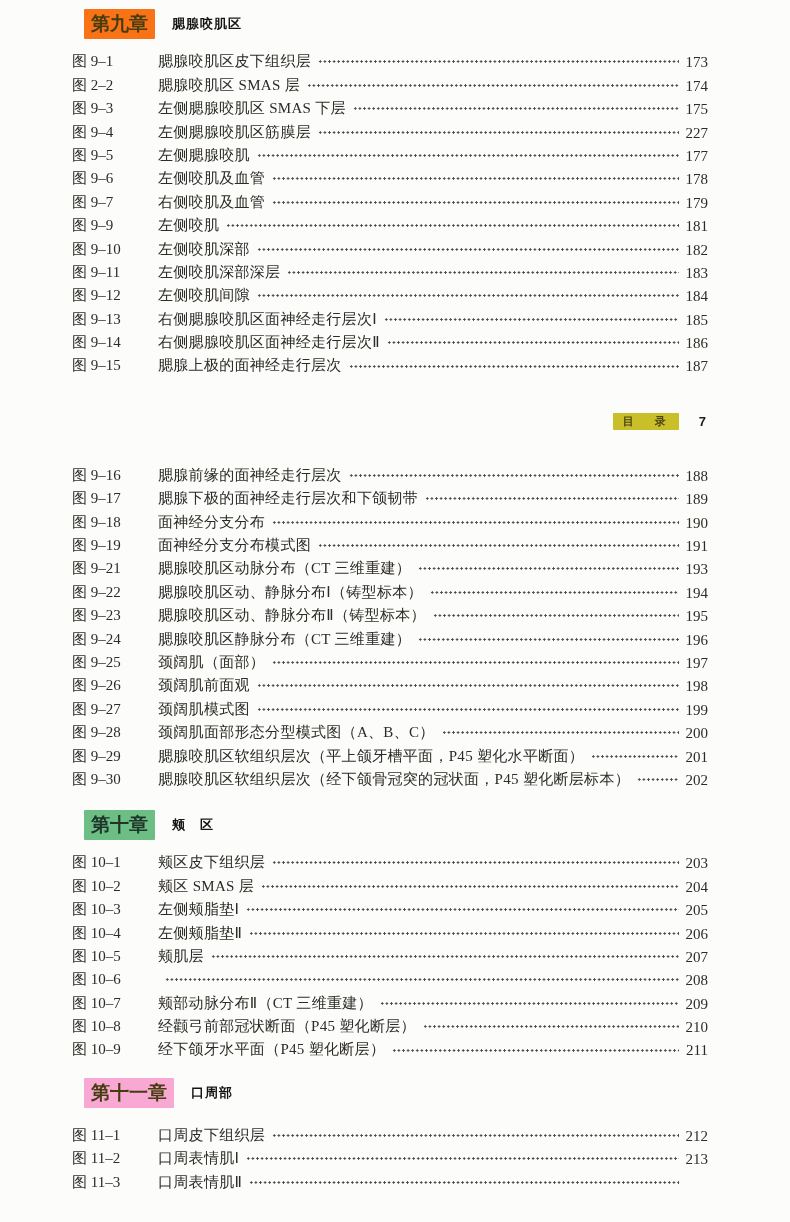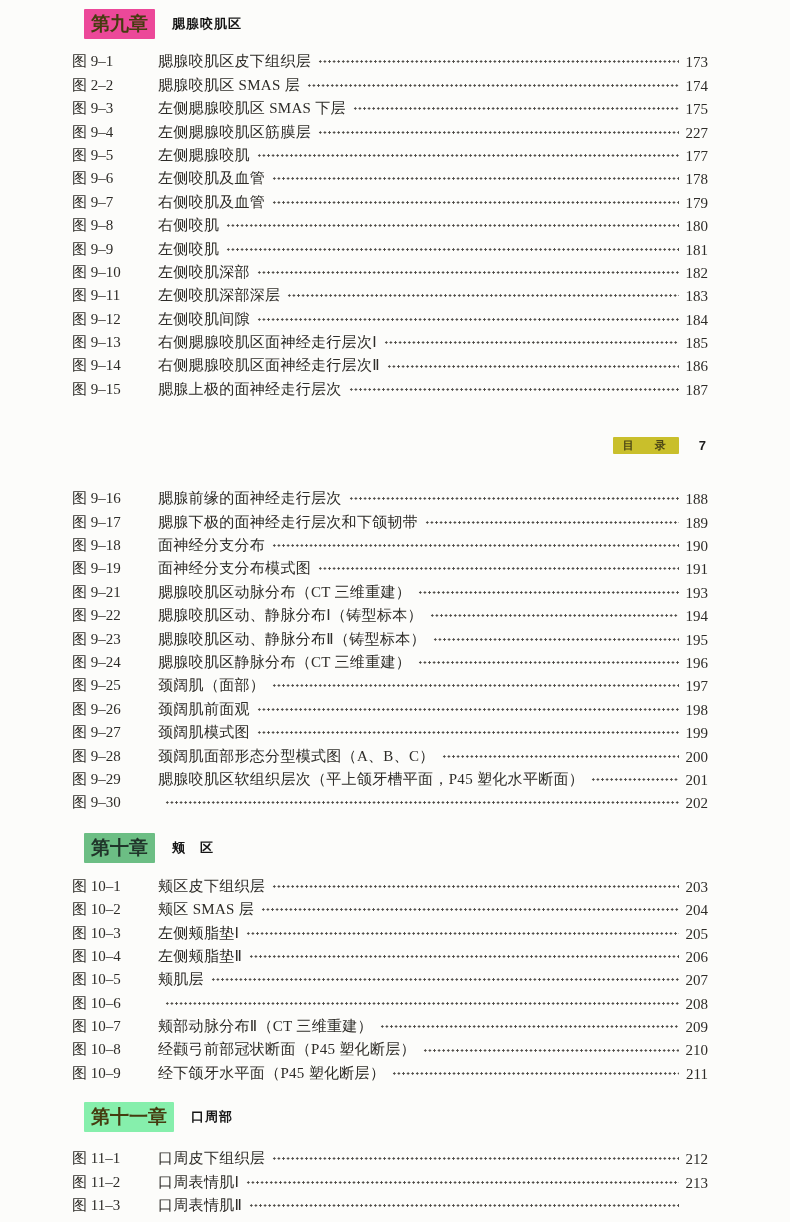--- a/index.html
+++ b/index.html
@@ -59,21 +59,21 @@
   .gap-after-head{margin-top:31px;}
   .gap-ch10{margin-top:20px;}
   .gap-ch11{margin-top:18px;margin-bottom:12px;}
 </style>
 </head>
 <body>
 
 <div class="page">
   <div class="content">
       <div class="chapter">
-        <span class="badge" style="background: #ec4899; color: rgb(69, 60, 16);">第九章</span>
+        <span class="badge" style="background: #f97316; color: rgb(69, 60, 16);">第九章</span>
         <span class="ctitle">腮腺咬肌区</span>
       </div>
       <div>
         <div class="row">
           <span class="lbl">图 9–1</span>
           <span class="ttl">腮腺咬肌区皮下组织层</span>
           <span class="dots"></span>
           <span class="pg">173</span>
         </div>
         <div class="row">
@@ -104,26 +104,20 @@
           <span class="lbl">图 9–6</span>
           <span class="ttl">左侧咬肌及血管</span>
           <span class="dots"></span>
           <span class="pg">178</span>
         </div>
         <div class="row">
           <span class="lbl">图 9–7</span>
           <span class="ttl">右侧咬肌及血管</span>
           <span class="dots"></span>
           <span class="pg">179</span>
-        </div>
-        <div class="row">
-          <span class="lbl">图 9–8</span>
-          <span class="ttl">右侧咬肌</span>
-          <span class="dots"></span>
-          <span class="pg">180</span>
         </div>
         <div class="row">
           <span class="lbl">图 9–9</span>
           <span class="ttl">左侧咬肌</span>
           <span class="dots"></span>
           <span class="pg">181</span>
         </div>
         <div class="row">
           <span class="lbl">图 9–10</span>
           <span class="ttl">左侧咬肌深部</span>
@@ -239,20 +233,21 @@
           <span class="pg">200</span>
         </div>
         <div class="row">
           <span class="lbl">图 9–29</span>
           <span class="ttl">腮腺咬肌区软组织层次（平上颌牙槽平面，P45 塑化水平断面）</span>
           <span class="dots"></span>
           <span class="pg">201</span>
         </div>
         <div class="row">
           <span class="lbl">图 9–30</span>
+          <span class="ttl">腮腺咬肌区软组织层次（经下颌骨冠突的冠状面，P45 塑化断层标本）</span>
           <span class="dots"></span>
           <span class="pg">202</span>
         </div>
       </div>
       <div class="chapter gap-ch10">
         <span class="badge" style="background: rgb(108, 190, 132); color: rgb(32, 53, 42);">第十章</span>
         <span class="ctitle">颊　区</span>
       </div>
       <div>
         <div class="row">
@@ -303,21 +298,21 @@
           <span class="pg">210</span>
         </div>
         <div class="row">
           <span class="lbl">图 10–9</span>
           <span class="ttl">经下颌牙水平面（P45 塑化断层）</span>
           <span class="dots"></span>
           <span class="pg">211</span>
         </div>
       </div>
       <div class="chapter gap-ch11">
-        <span class="badge" style="background: #86efac; color: rgb(69, 60, 16); font-family: Liberation Serif, serif;">第十一章</span>
+        <span class="badge" style="background: #f9a8d4; color: rgb(69, 60, 16); font-family: Liberation Serif, serif;">第十一章</span>
         <span class="ctitle">口周部</span>
       </div>
       <div>
         <div class="row">
           <span class="lbl">图 11–1</span>
           <span class="ttl">口周皮下组织层</span>
           <span class="dots"></span>
           <span class="pg">212</span>
         </div>
         <div class="row">

